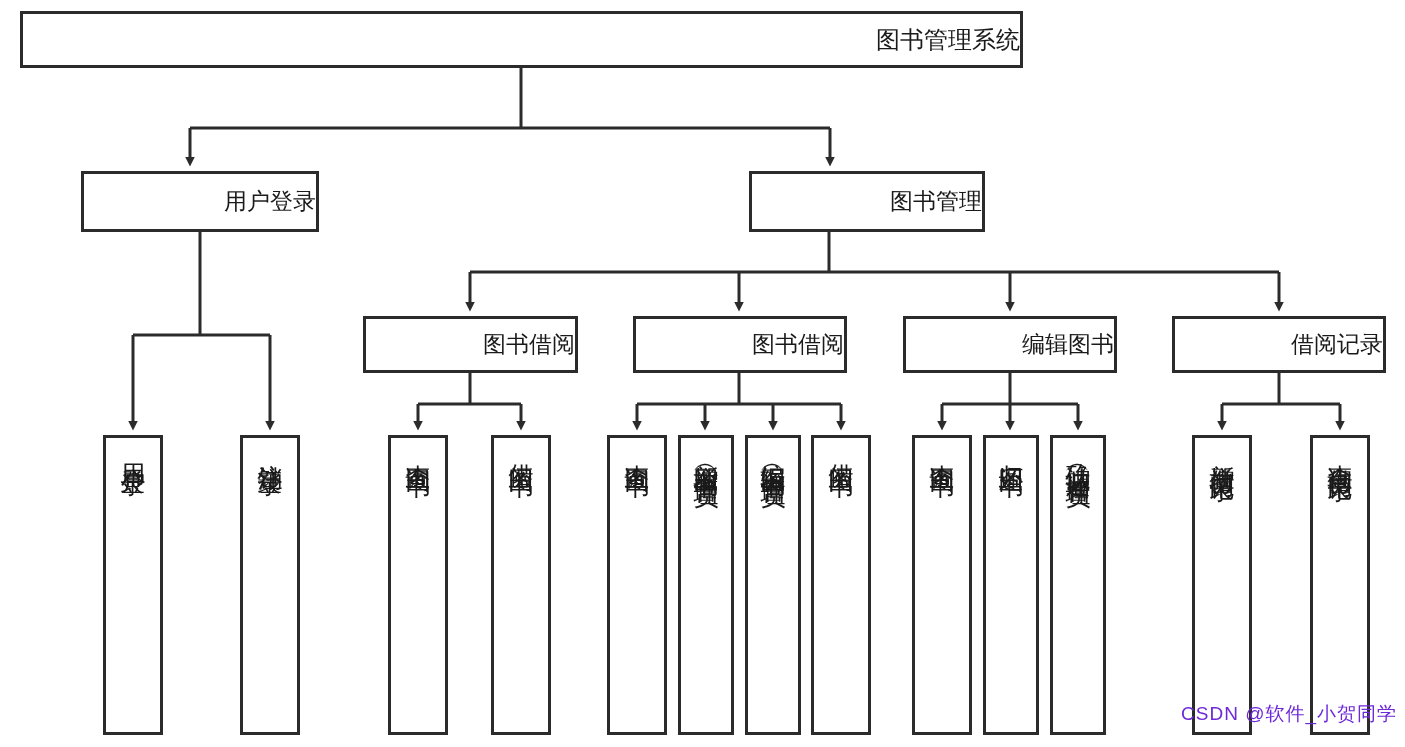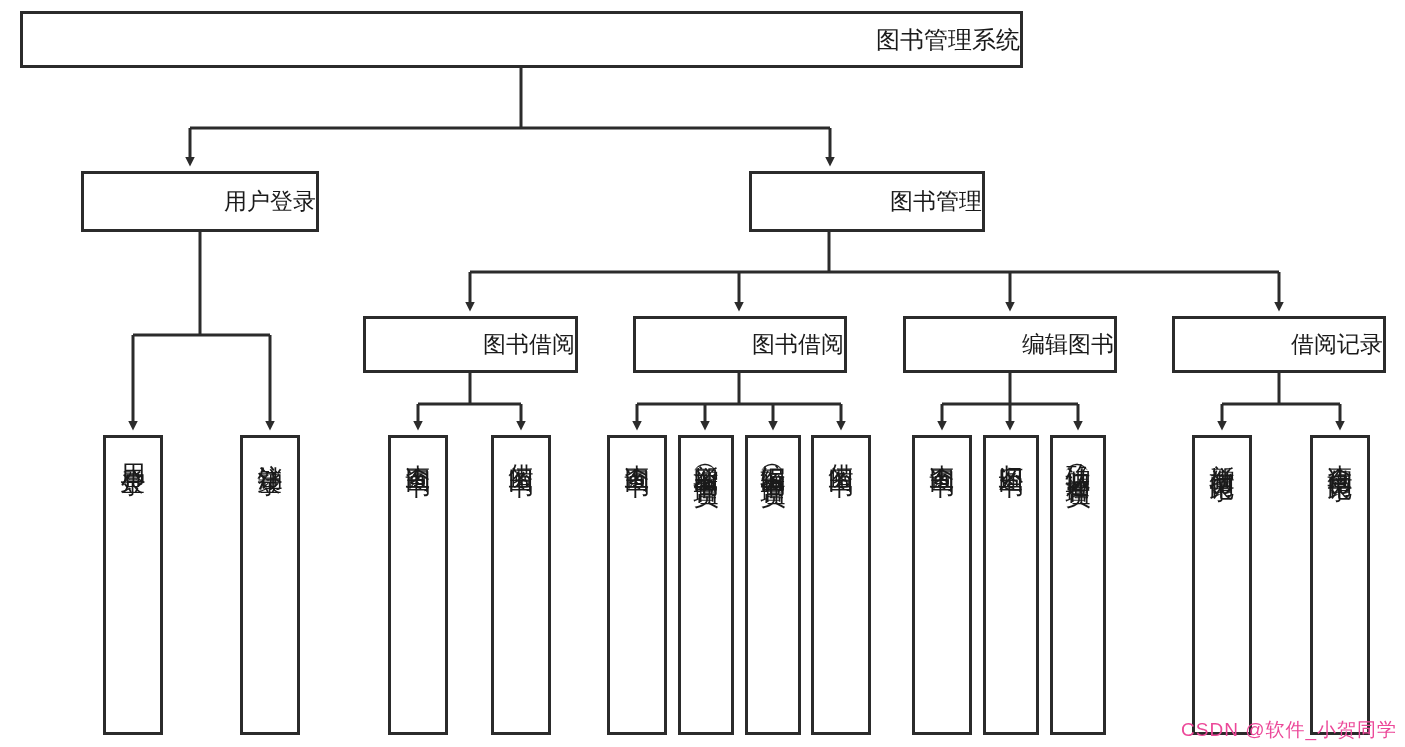--- a/index.html
+++ b/index.html
@@ -39,23 +39,23 @@
     text-orientation:upright;
     font-size:25px;
     letter-spacing:3px;
     line-height:1;
   }
   .node.root .label{font-size:24px;}
 
   #watermark{
     position:absolute;
     right:8px;
-    bottom:4px;
+    bottom:20px;
     font-size:19px;
-    color:#ec4899;
+    color:#6d28d9;
     letter-spacing:1px;
     user-select:none;
     white-space:nowrap;
   }
 </style>
 </head>
 <body>
 
 <div id="diagram-root">
 

